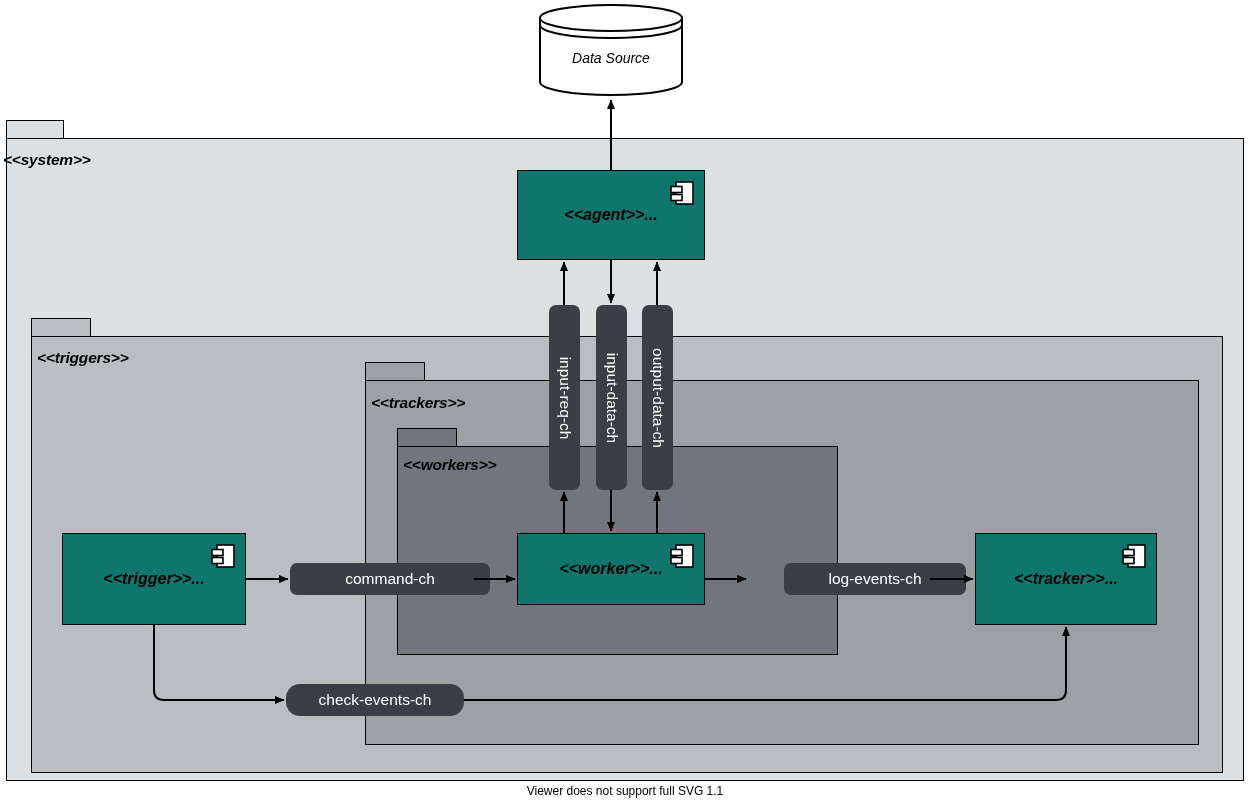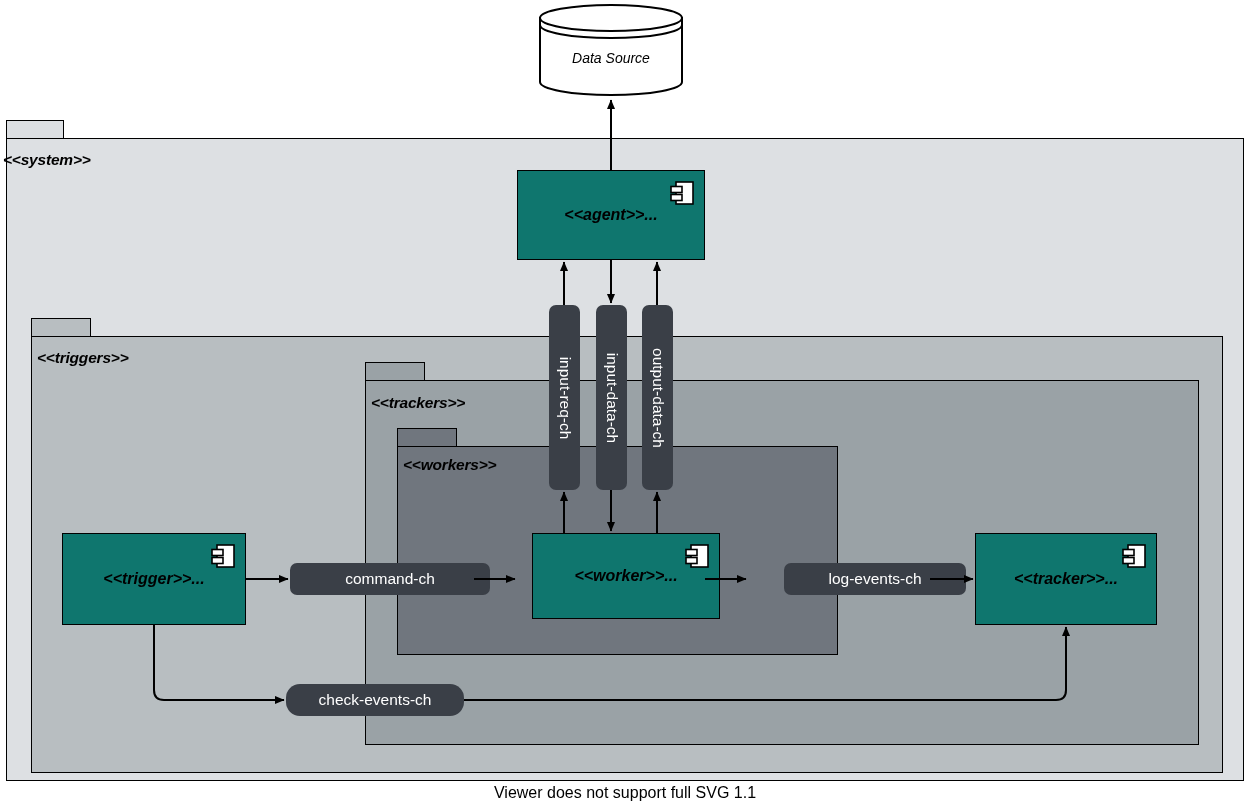--- a/index.html
+++ b/index.html
@@ -101,21 +101,21 @@
     font-size: 14px;
     color: #000;
     white-space: nowrap;
   }
 
   
   .footer-note {
     position: absolute;
     left: 0; right: 0;
     text-align: center;
-    font-size: 16px;
+    font-size: 12px;
     color: #000;
     white-space: nowrap;
   }
 
   svg.overlay {
     position: absolute;
     left: 0; top: 0;
     width: 1250px;
     height: 808px;
     pointer-events: none;
@@ -160,21 +160,21 @@
 
   <div class="component" style="left:62px; top:533px; width:184px; height:92px;">
     <span class="cmp-label">&lt;&lt;trigger&gt;&gt;...</span>
     <svg class="cmp-icon" viewBox="0 0 26 26">
       <rect x="7" y="2" width="17" height="22" fill="#fff" stroke="#000" stroke-width="1.6"></rect>
       <rect x="2" y="6.5" width="11" height="6" fill="#fff" stroke="#000" stroke-width="1.6"></rect>
       <rect x="2" y="14.5" width="11" height="6" fill="#fff" stroke="#000" stroke-width="1.6"></rect>
     </svg>
   </div>
 
-  <div class="component" style="left:532px; top:533px; width:188px; height:86px;padding-left:16px;">
+  <div class="component" style="left:517px; top:533px; width:188px; height:72px;padding-left:16px;">
     <span class="cmp-label">&lt;&lt;worker&gt;&gt;...</span>
     <svg class="cmp-icon" viewBox="0 0 26 26">
       <rect x="7" y="2" width="17" height="22" fill="#fff" stroke="#000" stroke-width="1.6"></rect>
       <rect x="2" y="6.5" width="11" height="6" fill="#fff" stroke="#000" stroke-width="1.6"></rect>
       <rect x="2" y="14.5" width="11" height="6" fill="#fff" stroke="#000" stroke-width="1.6"></rect>
     </svg>
   </div>
 
   <div class="component" style="left:975px; top:533px; width:182px; height:92px;">
     <span class="cmp-label">&lt;&lt;tracker&gt;&gt;...</span>

